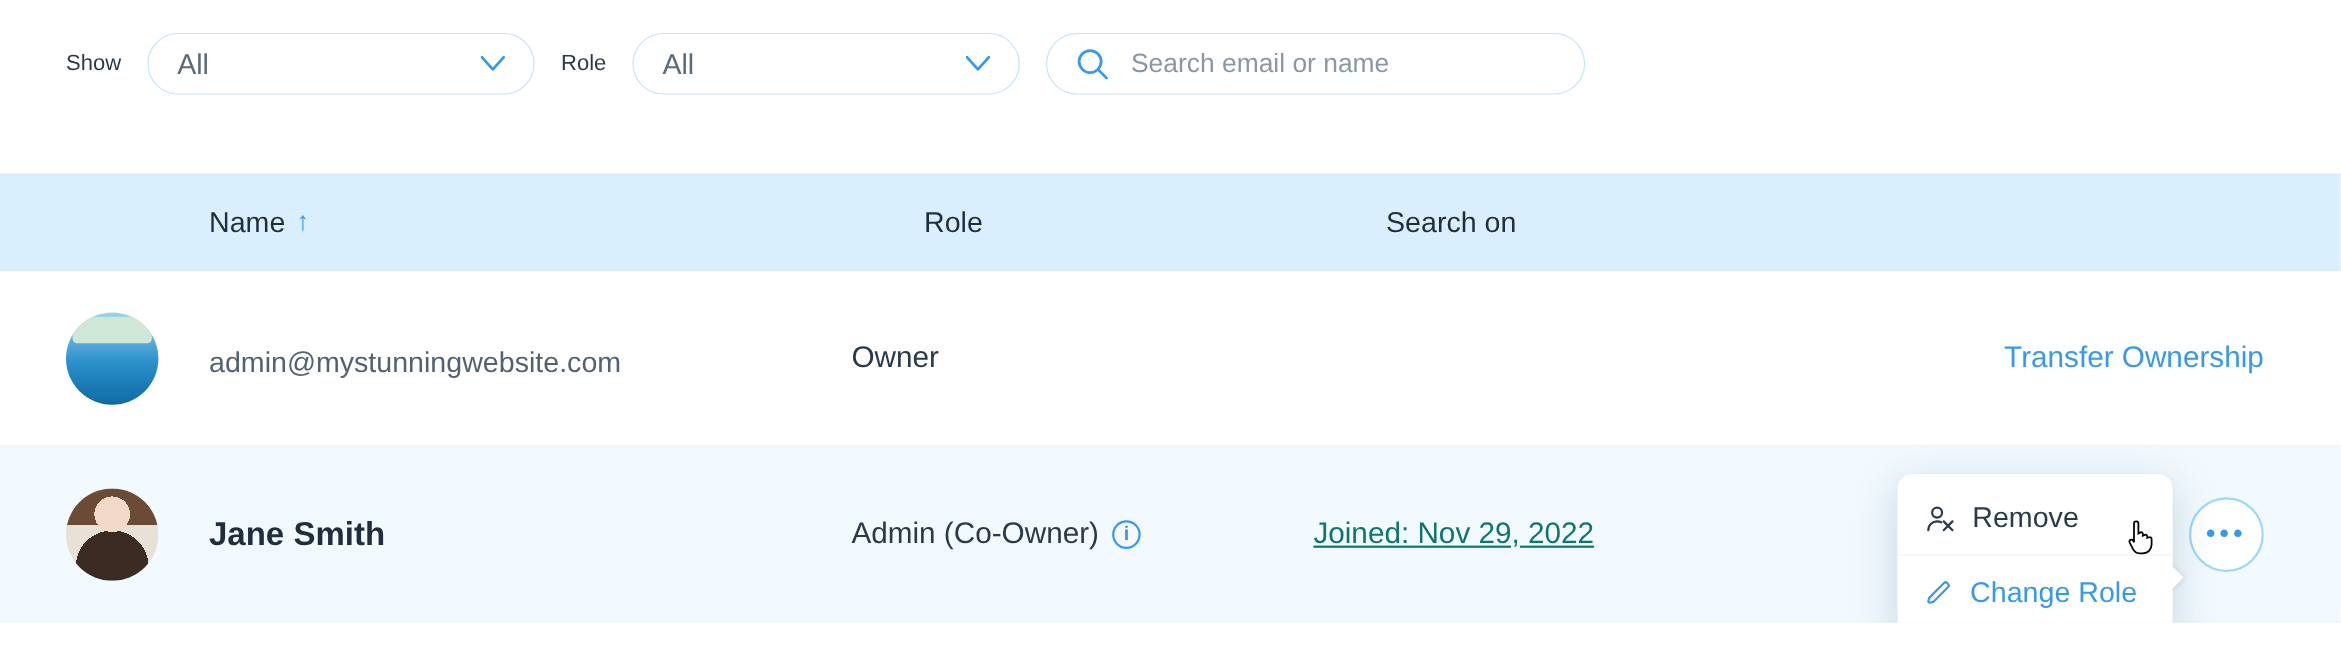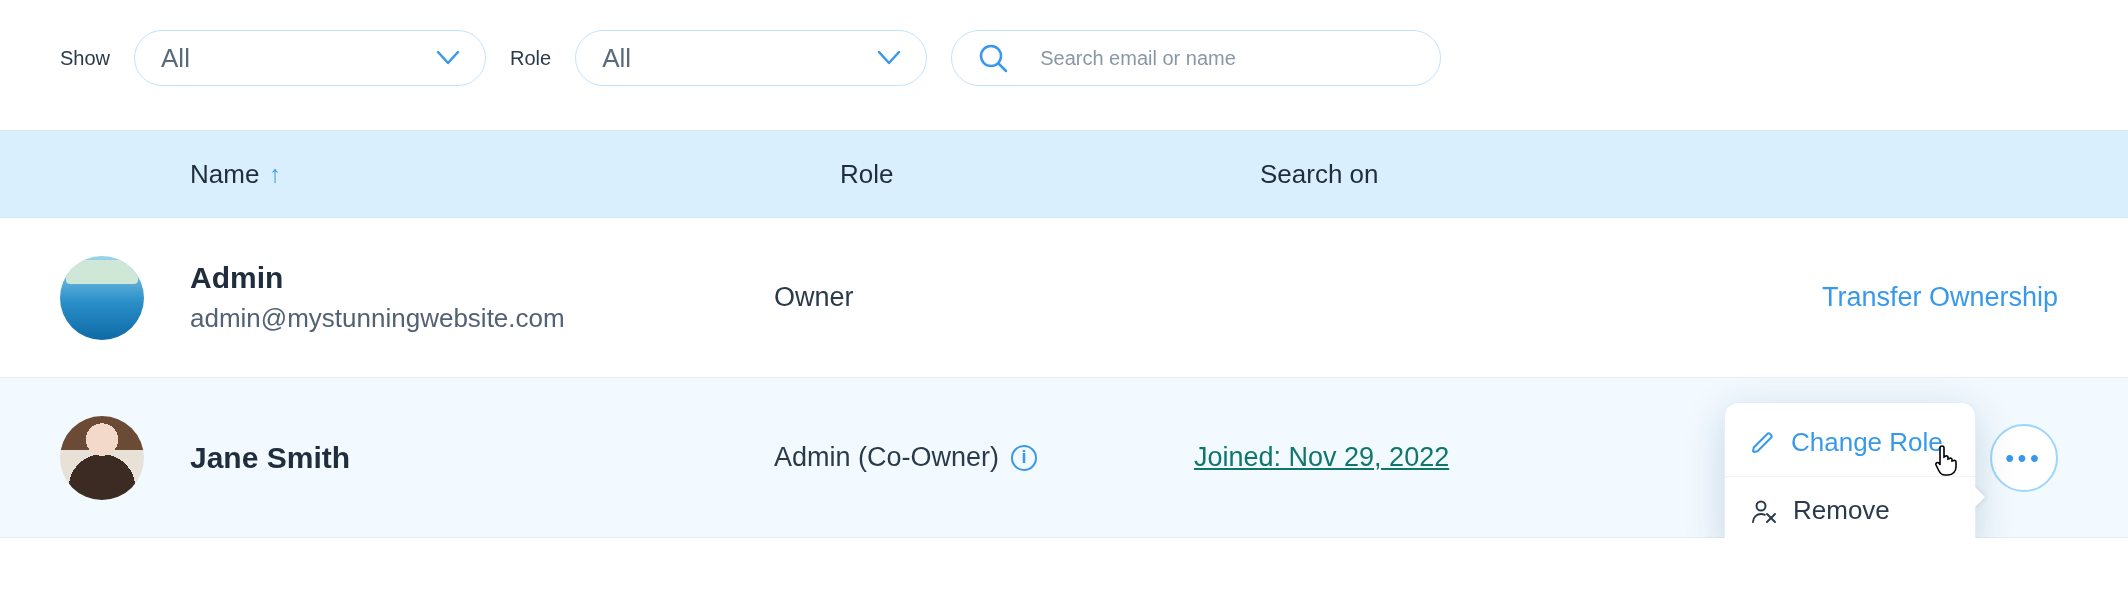--- a/index.html
+++ b/index.html
@@ -33,37 +33,37 @@
     font-size: 26px;
     cursor: pointer;
     background: #fff;
   }
   .pill .value { color: #5b6a7a; }
   .pill .chev { margin-left: 28px; color: #3899ec; }
   .pill.show-select { width: 352px; }
   .pill.role-select { width: 352px; }
   .pill.search { width: 490px; justify-content: flex-start; gap: 18px; cursor: text; }
   .search input {
-    border: none; outline: none; font-size: 20px; color: #c2410c; width: 100%;
+    border: none; outline: none; font-size: 24px; color: #c2410c; width: 100%;
     background: transparent;
-    margin-left: 12px;
   }
   .search input::placeholder { color: #8a97a6; }
   .search .mag { color: #3899ec; }
 
   .table-header {
     display: flex;
     align-items: center;
     background: #daeffe;
     height: 88px;
     padding-left: 190px;
     font-size: 26px;
     color: #1f2d3d;
     border-top: 1px solid #d6e6f5;
     border-bottom: 1px solid #d6e6f5;
+    margin-top: 28px;
   }
   .col-name { width: 650px; display:flex; align-items:center; gap:10px;}
   .col-role { width: 420px; }
   .col-joined { flex: 1; }
   .sort-arrow { color: #3899ec; font-size: 24px; }
 
   .row {
     display: flex;
     align-items: center;
     height: 160px;
@@ -191,21 +191,20 @@
     <span>Role</span>
   </div>
   <div class="col-joined">
     <span>Search on</span>
   </div>
 </div>
 
 <div class="row">
   <div class="avatar pool"></div>
   <div class="identity">
-    <div class="nm">Admin</div>
     <div class="em">admin@mystunningwebsite.com</div>
   </div>
   <div class="role-cell">
     <span>Owner</span>
   </div>
   <div class="joined-cell"></div>
   <div class="actions">
     <span class="link-action">Transfer Ownership</span>
   </div>
 </div>
@@ -220,38 +219,38 @@
     <span class="info-badge">i</span>
   </div>
   <div class="joined-cell">Joined: Nov 29, 2022</div>
   <div class="actions">
     <div class="more-btn">
       <span class="more-dots">•••</span>
     </div>
   </div>
 
   <div class="popover">
+    <div class="item secondary">
+      <span>
+        <svg width="26" height="26" viewBox="0 0 26 26">
+          <circle cx="10" cy="8" r="4.5" fill="none" stroke="#2b3a4a" stroke-width="2"></circle>
+          <path d="M2 24c0-5 4-8 8-8 1.4 0 2.7.3 3.8.8" fill="none" stroke="#2b3a4a" stroke-width="2" stroke-linecap="round"></path>
+          <line x1="16" y1="16" x2="24" y2="24" stroke="#2b3a4a" stroke-width="2" stroke-linecap="round"></line>
+          <line x1="24" y1="16" x2="16" y2="24" stroke="#2b3a4a" stroke-width="2" stroke-linecap="round"></line>
+        </svg>
+      </span>
+      <span>Remove</span>
+    </div>
     <div class="item primary">
       <span>
         <svg width="24" height="24" viewBox="0 0 24 24">
             <path d="M3 21l3.5-.8L20 6.7a2 2 0 0 0 0-2.8l-.9-.9a2 2 0 0 0-2.8 0L2.8 16.5 2 20z" fill="none" stroke="#3899ec" stroke-width="2" stroke-linejoin="round"></path>
           </svg>
       </span>
       <span>Change Role</span>
     </div>
-    <div class="item secondary">
-      <span>
-        <svg width="26" height="26" viewBox="0 0 26 26">
-          <circle cx="10" cy="8" r="4.5" fill="none" stroke="#2b3a4a" stroke-width="2"></circle>
-          <path d="M2 24c0-5 4-8 8-8 1.4 0 2.7.3 3.8.8" fill="none" stroke="#2b3a4a" stroke-width="2" stroke-linecap="round"></path>
-          <line x1="16" y1="16" x2="24" y2="24" stroke="#2b3a4a" stroke-width="2" stroke-linecap="round"></line>
-          <line x1="24" y1="16" x2="16" y2="24" stroke="#2b3a4a" stroke-width="2" stroke-linecap="round"></line>
-        </svg>
-      </span>
-      <span>Remove</span>
-    </div>
     <span class="cursor">
       <svg width="30" height="34" viewBox="0 0 30 34">
         <path d="M9 3c1 0 2 .9 2 2v9l2-1c1-.5 2 .2 2 1.3V16l2-.8c1-.4 2 .3 2 1.4V18l2-.6c1-.3 2 .5 2 1.6v5c0 4-3 8-8 8h-3c-3.5 0-5-2-6-4l-3-6c-.6-1.2.3-2.5 1.6-2.5.6 0 1.2.3 1.6.9L7 22V5c0-1.1.9-2 2-2z" fill="#fff" stroke="#000" stroke-width="1.6"></path>
       </svg>
     </span>
   </div>
 </div>
 
 </body></html>

